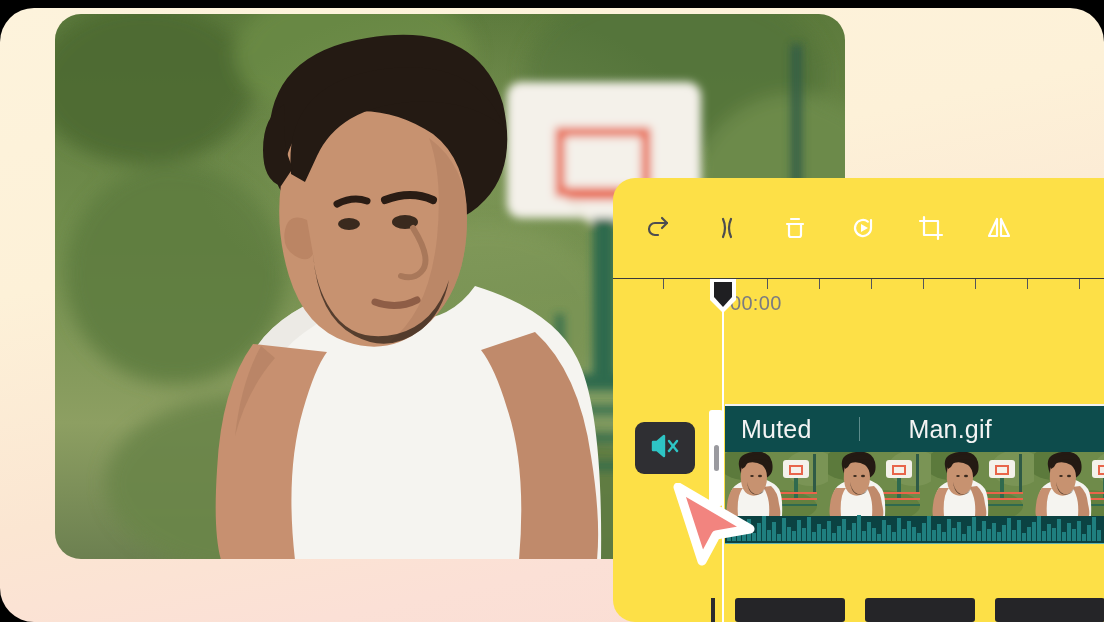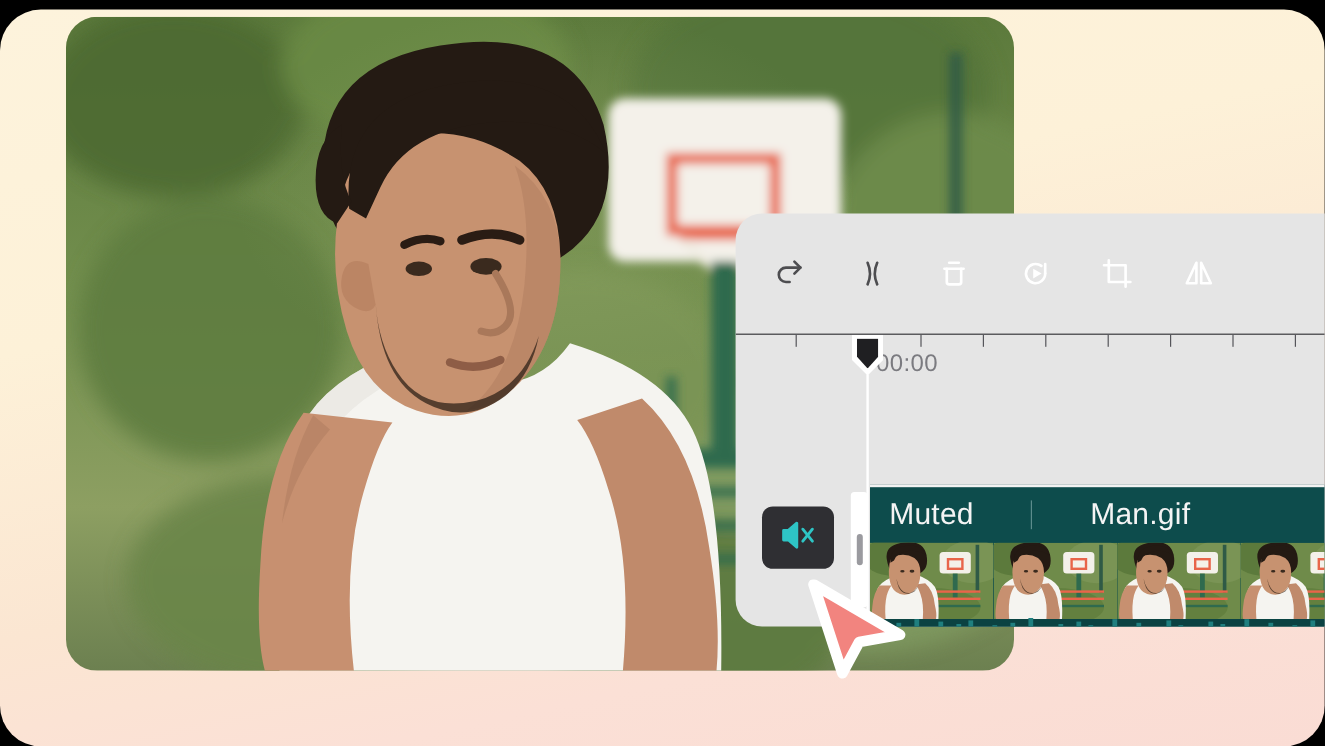--- a/index.html
+++ b/index.html
@@ -15,22 +15,22 @@
 
   
   #hero-photo{
     position:absolute; left:55px; top:14px; width:790px; height:545px;
     border-radius:26px; overflow:hidden;
   }
   #hero-photo svg{ display:block; width:100%; height:100%; }
 
   
   #editor-panel{
-    position:absolute; left:613px; top:178px; width:491px; height:344px;
-    background:#e5e5e5; border-radius:22px 0 0 22px;
+    position:absolute; left:613px; top:178px; width:491px; height:444px;
+    background:#fde047; border-radius:22px 0 0 22px;
     overflow:hidden;
     text-decoration:underline;
   }
 
   
   #toolbar{
     position:absolute; left:0; top:0; width:100%; height:100px;
     display:flex; align-items:center; padding-left:12px;
   }
   .tool-btn{

